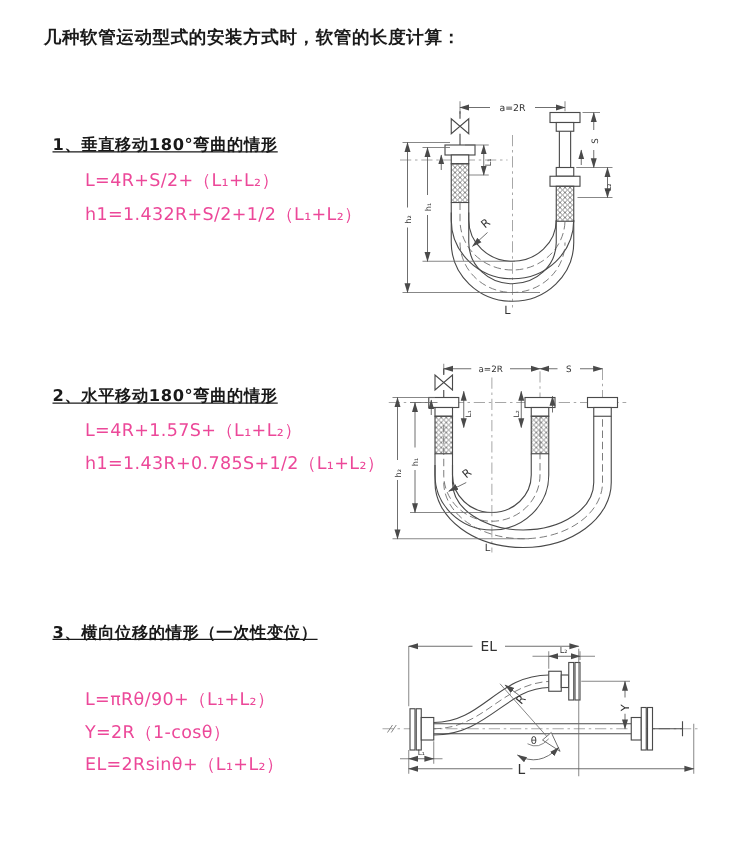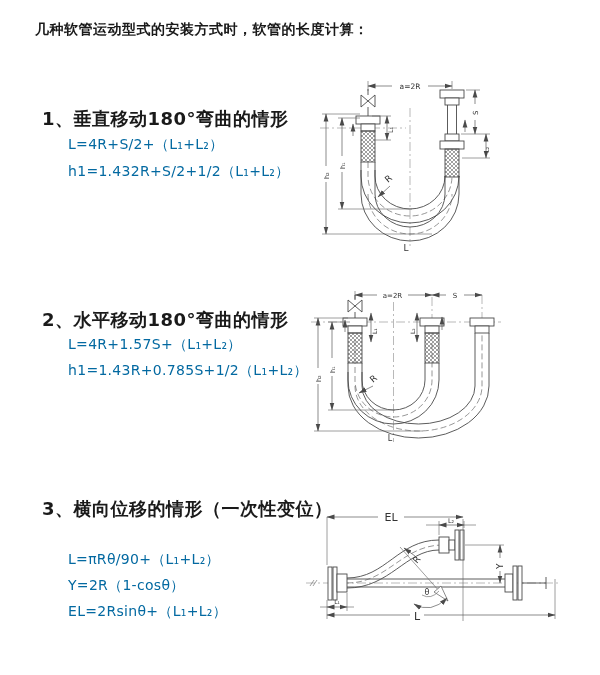--- a/index.html
+++ b/index.html
@@ -1,20 +1,20 @@
 <!DOCTYPE html>
 <html><head>
 <meta charset="utf-8">
 <style>
   html,body{margin:0;padding:0;background:#fff;}
   .canvas{position:relative;width:600px;height:675px;background:#ffffff;overflow:hidden;
           font-family:"DejaVu Sans","Liberation Sans",sans-serif;color:#1a1a1a;}
   .title{position:absolute;left:35px;top:21px;font-size:14px;font-weight:700;letter-spacing:.5px;}
-  .sec-heading{position:absolute;font-size:18px;font-weight:700;letter-spacing:.5px;}
-  .formula{position:absolute;font-size:14px;letter-spacing:.3px;color:#0369a1;}
+  .sec-heading{position:absolute;font-size:13px;font-weight:700;letter-spacing:.5px;text-decoration:underline;}
+  .formula{position:absolute;font-size:14px;letter-spacing:.3px;color:#ec4899;}
   .diagram{position:absolute;}
   
   .ln{stroke:#4a4a4a;stroke-width:.9;fill:none;}
   .thin{stroke:#6b6b6b;stroke-width:.65;fill:none;}
   .dim{stroke:#5a5a5a;stroke-width:.7;fill:none;}
   .cl{stroke:#8a8a8a;stroke-width:.6;fill:none;stroke-dasharray:9 3 2 3;}
   .dsh{stroke:#5f5f5f;stroke-width:.65;fill:none;stroke-dasharray:6 3;}
   .fit{fill:#ffffff;stroke:#4a4a4a;stroke-width:.9;}
   .svgt{fill:#333;font-family:"DejaVu Sans","Liberation Sans",sans-serif;}
 </style>

